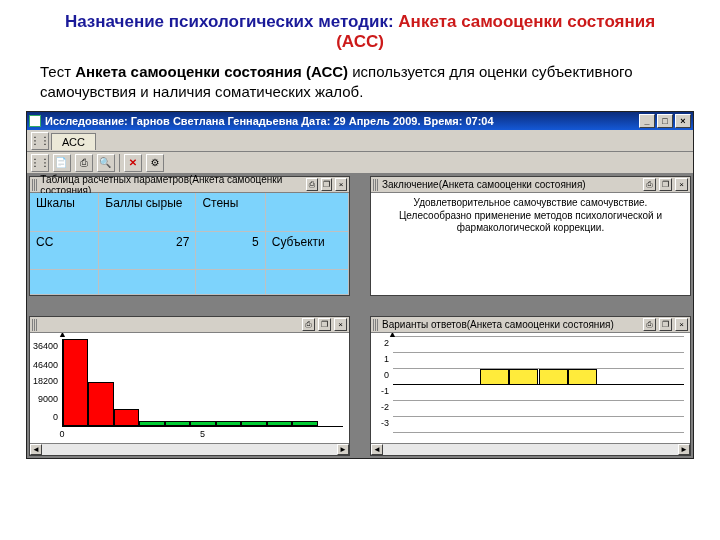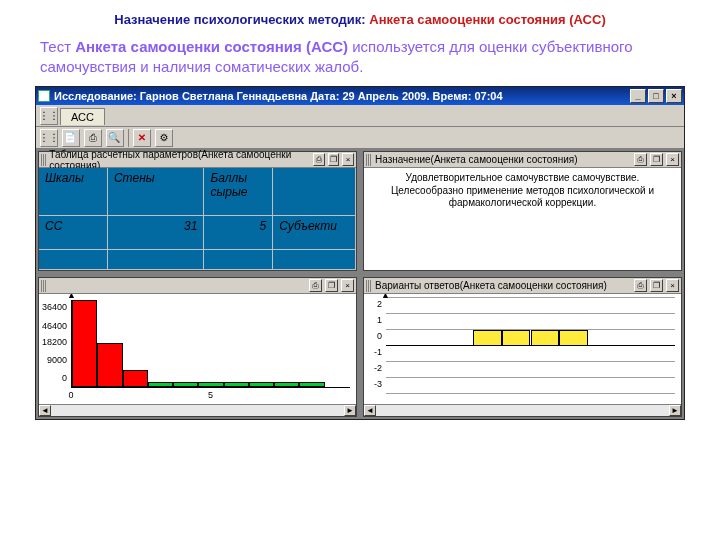--- a/index.html
+++ b/index.html
@@ -1,41 +1,41 @@
 <!DOCTYPE html>
 <html><head>
 <meta charset="utf-8">
 <style>
   * { box-sizing: border-box; margin: 0; padding: 0; }
   body { font-family: Arial, sans-serif; font-size: 11px; background: #fff; width: 720px; height: 540px; overflow: hidden; }
-  .slide-header { text-align: center; padding: 12px 40px 6px; font-size: 13px; font-weight: bold; color: #1a1a99; }
+  .slide-header { text-align: center; padding: 12px 40px 6px; font-size: 17px; font-weight: bold; color: #1a1a99; }
   .slide-header span { color: #cc1a1a; }
-  .slide-desc { padding: 4px 40px 10px; font-size: 15px; color: #8b5cf6; line-height: 1.3; }
+  .slide-desc { padding: 4px 40px 10px; font-size: 15px; color: #000000; line-height: 1.3; }
   .slide-desc b { font-weight: bold; }
 
-  .win-frame { margin: 0 35px; border: 1px solid #222; position: relative; }
+  .win-frame { margin: 0 26px; border: 1px solid #222; position: relative; }
   .win-titlebar { background: linear-gradient(#0b2c7a,#1458d6); color: #fff; height: 18px; display: flex; align-items: center; font-size: 11px; padding: 0 2px; font-weight: bold; }
   .win-titlebar .winicon { width: 12px; height: 12px; background: #fff; margin-right: 4px; border: 1px solid #3a6; }
   .win-titlebar .spacer { flex: 1; }
   .win-btn { width: 16px; height: 14px; background: #d4d0c8; border: 1px solid #fff; border-right-color:#404040; border-bottom-color:#404040; margin-left: 2px; font-size: 9px; display: flex; align-items: center; justify-content: center; color:#000; font-weight: bold; }
   .toolbar { background: #d4d0c8; height: 22px; border-bottom: 1px solid #808080; display: flex; align-items: center; padding: 0 4px; gap: 2px; }
   .tab { font-size: 11px; padding: 2px 10px; background: #ece9d8; border: 1px solid #808080; border-bottom: none; position: relative; top: 1px; }
   .tool-icon { width: 18px; height: 18px; border: 1px solid #fff; border-right-color:#808080; border-bottom-color:#808080; background:#d4d0c8; display:flex;align-items:center;justify-content:center; font-size:10px; }
   .tool-icon.red { color: #c00; font-weight: bold; }
-  .panels { background: #808080; padding: 2px; display: grid; grid-template-columns: 1fr 1fr; grid-template-rows: 120px 140px; gap: 6px; }
+  .panels { background: #808080; padding: 2px; display: grid; grid-template-columns: 1fr 1fr; grid-template-rows: 120px 140px; gap: 20px; }
   .panel { background: #d4d0c8; border: 1px solid #404040; display: flex; flex-direction: column; }
   .panel-titlebar { background: #d4d0c8; height: 16px; display: flex; align-items: center; font-size: 10px; padding: 0 2px; border-bottom: 1px solid #808080; gap: 3px; }
   .panel-titlebar .pt-handle { width: 6px; height: 12px; background: repeating-linear-gradient(90deg,#808080,#808080 1px,#d4d0c8 1px,#d4d0c8 2px); }
   .panel-titlebar .spacer { flex: 1; }
   .panel-body { flex: 1; background: #fff; position: relative; overflow: hidden; }
   .pbtn { width: 13px; height: 13px; border: 1px solid #fff; border-right-color:#404040; border-bottom-color:#404040; background:#d4d0c8; font-size:8px; display:flex;align-items:center;justify-content:center;}
 
   
   .data-table { display: grid; grid-template-columns: 1fr 1.4fr 1fr 1.2fr; height: 100%; }
-  .data-table div { border-right: 1px solid #c0c0c0; border-bottom: 1px solid #c0c0c0; padding: 3px 6px; font-size: 12px; background:#0369a1;font-style:italic; }
+  .data-table div { border-right: 1px solid #c0c0c0; border-bottom: 1px solid #c0c0c0; padding: 3px 6px; font-size: 12px; background:#7dd3fc; }
   .data-table .th { font-weight: normal; }
 
   .conclusion { padding: 4px 8px; font-size: 10px; text-align: center; line-height: 1.25; }
 
   
   .chart-area { position: absolute; left: 32px; right: 6px; top: 6px; bottom: 16px; border-left: 1px solid #000; border-bottom: 1px solid #000; }
   .y-ticks { position: absolute; left: 0; top: 6px; bottom: 16px; width: 30px; font-size: 9px; text-align: right; }
   .y-ticks div { position: absolute; right: 2px; transform: translateY(-50%); }
   .x-ticks { position: absolute; left: 32px; right: 6px; bottom: 2px; height: 12px; font-size: 9px; }
   .x-ticks div { position: absolute; transform: translateX(-50%); }
@@ -93,39 +93,39 @@
         <div class="pt-handle"></div>
         <span>Таблица расчетных параметров(Анкета самооценки состояния)</span>
         <div class="spacer"></div>
         <div class="pbtn">⎙</div>
         <div class="pbtn">❐</div>
         <div class="pbtn">×</div>
       </div>
       <div class="panel-body">
         <div class="data-table">
           <div class="th">Шкалы</div>
+          <div class="th">Баллы сырые</div>
           <div class="th">Стены</div>
-          <div class="th">Баллы сырые</div>
           <div class="th"></div>
           <div>СС</div>
-          <div style="text-align:right">31</div>
+          <div style="text-align:right">27</div>
           <div style="text-align:right">5</div>
           <div>Субъекти</div>
           <div></div>
             <div></div>
             <div></div>
             <div></div>
         </div>
       </div>
     </div>
 
     <div class="panel">
       <div class="panel-titlebar">
         <div class="pt-handle"></div>
-        <span>Назначение(Анкета самооценки состояния)</span>
+        <span>Заключение(Анкета самооценки состояния)</span>
         <div class="spacer"></div>
         <div class="pbtn">⎙</div>
         <div class="pbtn">❐</div>
         <div class="pbtn">×</div>
       </div>
       <div class="panel-body conclusion">
         <div>Удовлетворительное самочувствие самочувствие.</div>
         <div>Целесообразно применение методов психологической и фармакологической коррекции.</div>
       </div>
     </div>

